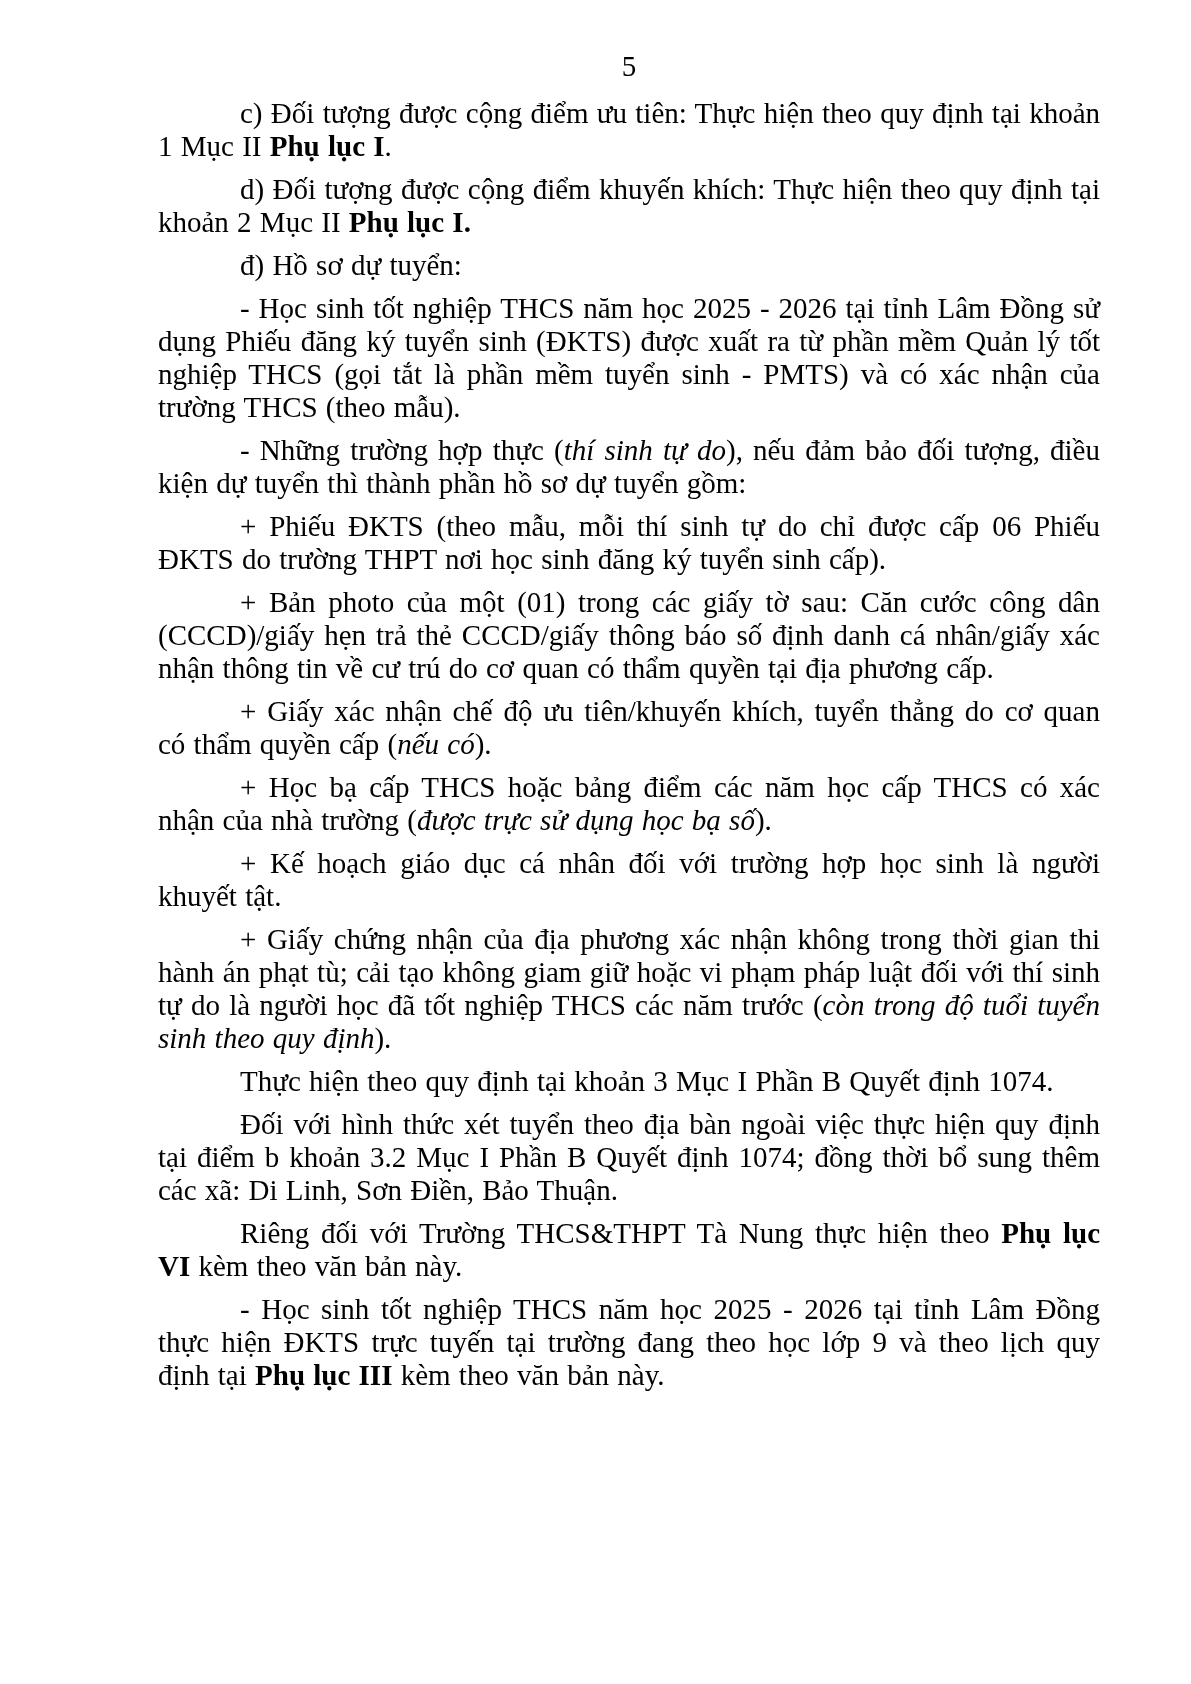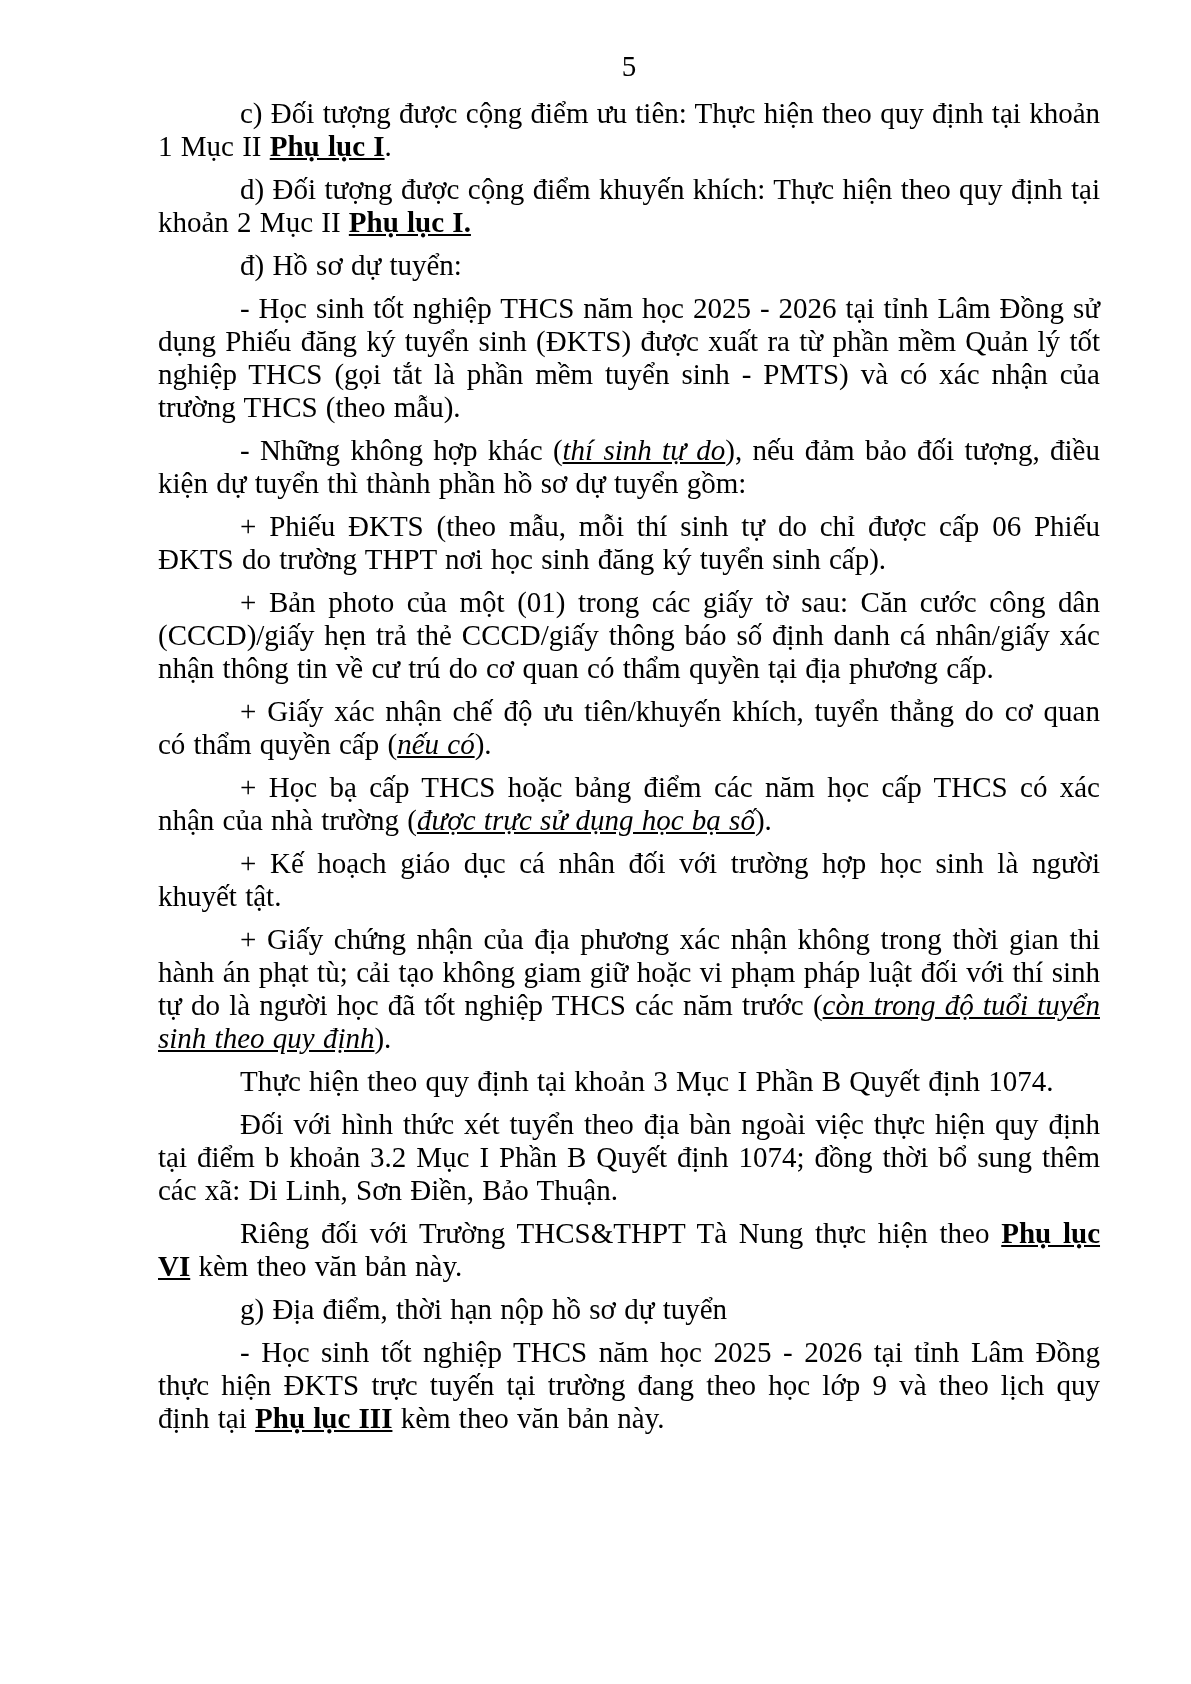--- a/index.html
+++ b/index.html
@@ -32,39 +32,38 @@
     margin: 0 0 14px 0;
   }
   .doc-body .para {
     margin: 0 0 10px 0;
     font-size: 29px;
     line-height: 33px;
     text-align: justify;
     text-indent: 82px;
     word-spacing: 1px;
   }
-  .para .bold { font-weight: bold; text-decoration: underline; }
-  .para .italic { font-style: italic; text-decoration: underline; }
+  .para .bold { font-weight: bold; }
+  .para .italic { font-style: italic; }
 </style>
 </head>
 <body>
 
 <div class="page">
   <div class="page-number">5</div>
   <div class="doc-body">
       <p class="para"><span>c) Đối tượng được cộng điểm ưu tiên: Thực hiện theo quy định tại khoản 1 Mục II </span><span class="bold">Phụ lục I</span><span>.</span></p>
       <p class="para"><span>d) Đối tượng được cộng điểm khuyến khích: Thực hiện theo quy định tại khoản 2 Mục II </span><span class="bold">Phụ lục I.</span></p>
       <p class="para"><span>đ) Hồ sơ dự tuyển:</span></p>
       <p class="para"><span>- Học sinh tốt nghiệp THCS năm học 2025 - 2026 tại tỉnh Lâm Đồng sử dụng Phiếu đăng ký tuyển sinh (ĐKTS) được xuất ra từ phần mềm Quản lý tốt nghiệp THCS (gọi tắt là phần mềm tuyển sinh - PMTS) và có xác nhận của trường THCS (theo mẫu).</span></p>
-      <p class="para"><span>- Những không hợp khác (</span><span class="italic">thí sinh tự do</span><span>), nếu đảm bảo đối tượng, điều kiện dự tuyển thì thành phần hồ sơ dự tuyển gồm:</span></p>
+      <p class="para"><span>- Những trường hợp thực (</span><span class="italic">thí sinh tự do</span><span>), nếu đảm bảo đối tượng, điều kiện dự tuyển thì thành phần hồ sơ dự tuyển gồm:</span></p>
       <p class="para"><span>+ Phiếu ĐKTS (theo mẫu, mỗi thí sinh tự do chỉ được cấp 06 Phiếu ĐKTS do trường THPT nơi học sinh đăng ký tuyển sinh cấp).</span></p>
       <p class="para"><span>+ Bản photo của một (01) trong các giấy tờ sau: Căn cước công dân (CCCD)/giấy hẹn trả thẻ CCCD/giấy thông báo số định danh cá nhân/giấy xác nhận thông tin về cư trú do cơ quan có thẩm quyền tại địa phương cấp.</span></p>
       <p class="para"><span>+ Giấy xác nhận chế độ ưu tiên/khuyến khích, tuyển thẳng do cơ quan có thẩm quyền cấp (</span><span class="italic">nếu có</span><span>).</span></p>
       <p class="para"><span>+ Học bạ cấp THCS hoặc bảng điểm các năm học cấp THCS có xác nhận của nhà trường (</span><span class="italic">được trực sử dụng học bạ số</span><span>).</span></p>
       <p class="para"><span>+ Kế hoạch giáo dục cá nhân đối với trường hợp học sinh là người khuyết tật.</span></p>
       <p class="para"><span>+ Giấy chứng nhận của địa phương xác nhận không trong thời gian thi hành án phạt tù; cải tạo không giam giữ hoặc vi phạm pháp luật đối với thí sinh tự do là người học đã tốt nghiệp THCS các năm trước (</span><span class="italic">còn trong độ tuổi tuyển sinh theo quy định</span><span>).</span></p>
       <p class="para"><span>Thực hiện theo quy định tại khoản 3 Mục I Phần B Quyết định 1074.</span></p>
       <p class="para"><span>Đối với hình thức xét tuyển theo địa bàn ngoài việc thực hiện quy định tại điểm b khoản 3.2 Mục I Phần B Quyết định 1074; đồng thời bổ sung thêm các xã: Di Linh, Sơn Điền, Bảo Thuận.</span></p>
       <p class="para"><span>Riêng đối với Trường THCS&amp;THPT Tà Nung thực hiện theo </span><span class="bold">Phụ lục VI</span><span> kèm theo văn bản này.</span></p>
-      <p class="para"><span>g) Địa điểm, thời hạn nộp hồ sơ dự tuyển</span></p>
       <p class="para"><span>- Học sinh tốt nghiệp THCS năm học 2025 - 2026 tại tỉnh Lâm Đồng thực hiện ĐKTS trực tuyến tại trường đang theo học lớp 9 và theo lịch quy định tại </span><span class="bold">Phụ lục III</span><span> kèm theo văn bản này.</span></p>
     </div>
 </div>
 
 </body></html>

